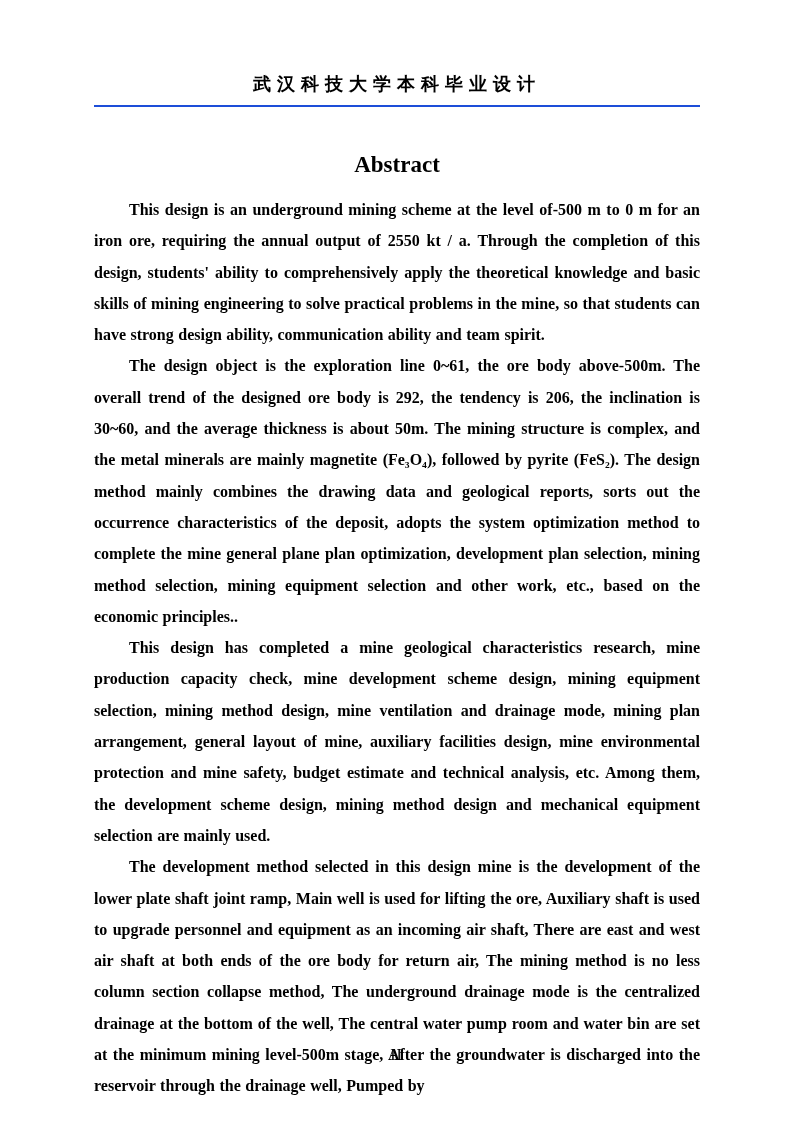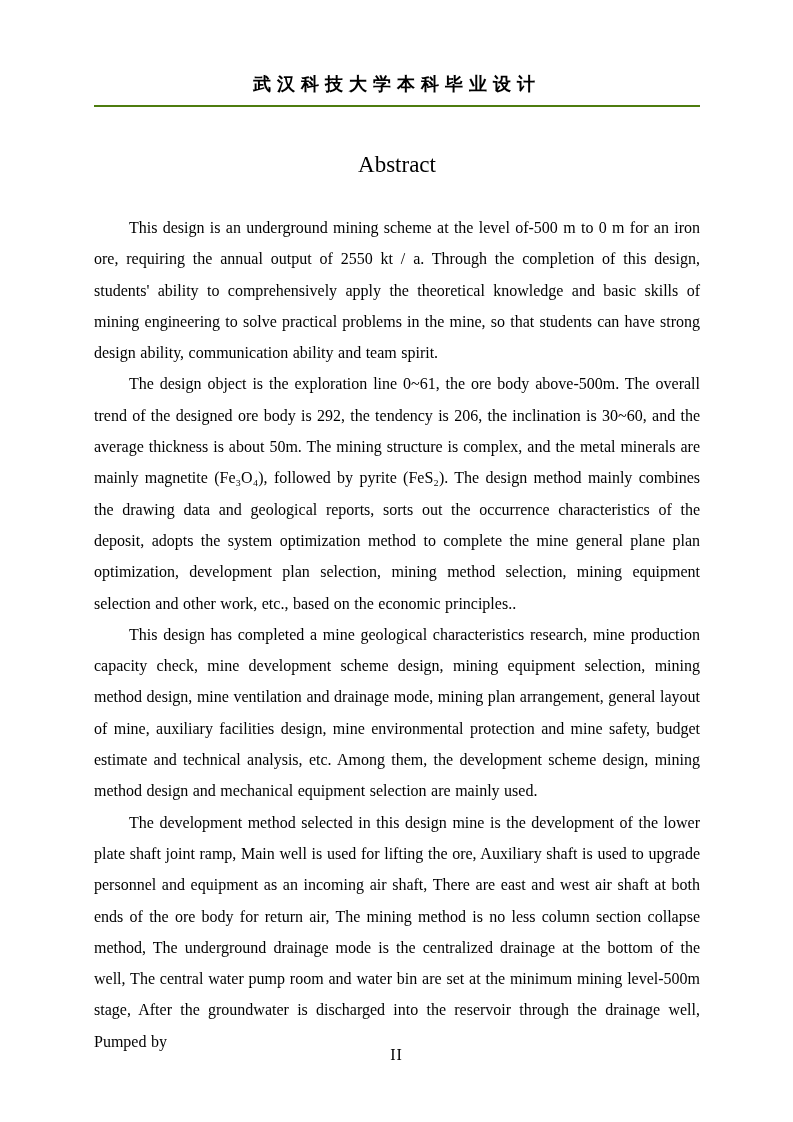--- a/index.html
+++ b/index.html
@@ -10,39 +10,40 @@
     height: 1122px;
     margin: 0 auto;
     background: #ffffff;
     color: #000000;
     font-family: "Liberation Serif", "DejaVu Serif", serif;
     overflow: hidden;
     padding: 72px 93px 0 94px;
   }
   .header {
     text-align: center;
-    border-bottom: 2px solid #4d7c0f;
+    border-bottom: 2px solid #1d4ed8;
     padding-bottom: 9px;
   }
   .header-text {
     font-weight: bold;
     font-size: 18px;
     letter-spacing: 6px;
     line-height: 24px;
     white-space: nowrap;
   }
   .doc-title {
     margin-top: 43px;
     text-align: center;
     font-size: 23px;
-    font-weight: normal;
+    font-weight: bold;
     line-height: 30px;
   }
   .body-text {
-    margin-top: 32px;
+    margin-top: 14px;
+    font-weight: bold;
   }
   .body-text p.para {
     font-size: 16px;
     line-height: 31.3px;
     text-align: justify;
     text-indent: 35px;
     word-spacing: 0.5px;
   }
   .footer {
     position: absolute;

